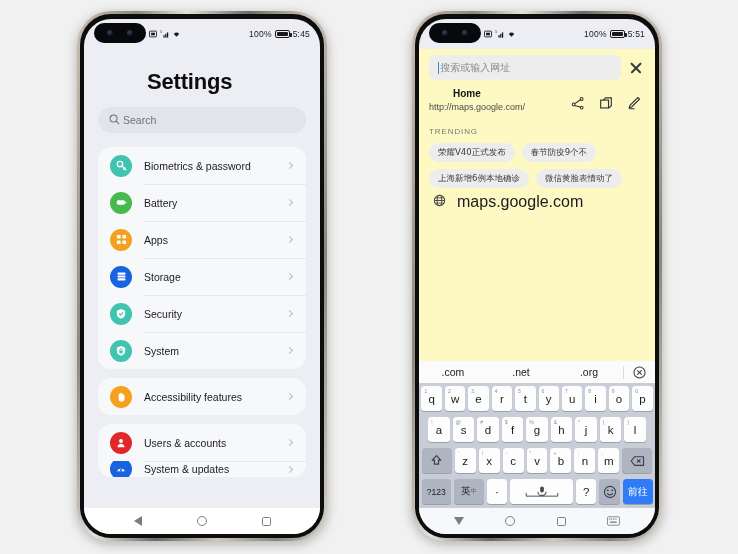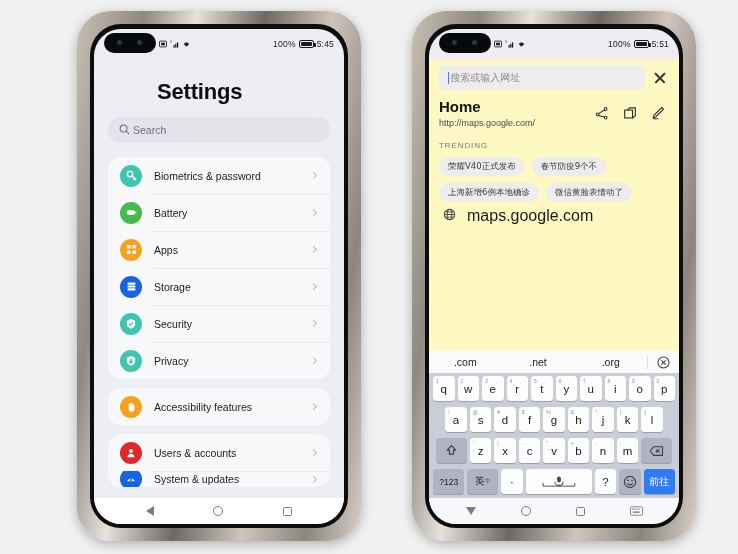--- a/index.html
+++ b/index.html
@@ -7,24 +7,24 @@
     width: 738px; height: 554px;
     background: #f1f1f1;
     font-family: "Liberation Sans", sans-serif;
     overflow: hidden;
   }
   .stage { position: relative; width: 738px; height: 554px; }
 
   
   .phone {
     position: absolute;
-    width: 284px; height: 530px;
+    width: 250px; height: 530px;
     border-radius: 34px;
     background: linear-gradient(100deg,#c9bfb4 0%,#8e8881 18%,#e8e2da 32%,#6d6862 50%,#cfc6bb 68%,#8b857e 85%,#d8d0c6 100%);
-    padding: 13px;
+    padding: 3px;
     box-shadow: 0 3px 12px rgba(0,0,0,0.28);
   }
   .phone.left  { left: 77px;  top: 11px; }
   .phone.right { left: 412px; top: 11px; }
   .bezel {
     width: 100%; height: 100%;
     background: #0d0d0e;
     border-radius: 31px;
     padding: 5px 4px 4px 4px;
   }
@@ -162,21 +162,21 @@
   .xbtn { width: 18px; height: 18px; position: relative; flex: 0 0 18px; }
   .xbtn::before, .xbtn::after {
     content:''; position:absolute; left:2px; top:8px; width:14px; height:1.5px;
     background:#3a3a3c; border-radius:1px;
   }
   .xbtn::before { transform: rotate(45deg); }
   .xbtn::after  { transform: rotate(-45deg); }
 
   .home-block { padding: 4px 10px 0 10px; display: flex; align-items: flex-start; }
   .home-texts { flex: 1; }
-  .home-title { font-size: 15px; font-weight: bold; color: #141416; margin-bottom: 3px; }
+  .home-title { font-size: 10px; font-weight: bold; color: #141416; margin-bottom: 3px; margin-left: 24px; }
   .home-url { font-size: 9px; color: #4a4a4d; }
   .home-icons { display: flex; gap: 14px; padding-top: 8px; padding-right: 4px; }
 
   .sect-hd {
     font-size: 8px; letter-spacing: .9px; color: #76767a;
     padding: 13px 10px 7px 10px;
     display: flex; align-items: center;
   }
   .clear-link { margin-left: auto; color: #2f7cf6; font-size: 8.5px; letter-spacing: .6px; font-weight: bold; }
   .chips { display: flex; flex-wrap: wrap; gap: 7px; padding: 0 10px; }
@@ -330,21 +330,21 @@
               <span class="chev"></span>
             </div>
             <div class="srow">
               <span class="sicon" style="background:#3fc4b0">
                 <svg width="12" height="12" viewBox="0 0 13 13">
                     <path d="M6.5 1.2 L11 3 v3.4 c0 2.6-2 4.4-4.5 5.3 C4 10.8 2 9 2 6.4 V3 Z" fill="#fff"></path>
                     <rect x="4.7" y="6" width="3.6" height="3.1" rx="0.7" fill="#3fc4b0"></rect>
                     <path d="M5.4 6 v-1 a1.1 1.1 0 0 1 2.2 0 v1" stroke="#3fc4b0" stroke-width="0.9" fill="none"></path>
                   </svg>
               </span>
-              <span class="slabel">Privacy</span>
+              <span class="slabel">System</span>
               <span class="chev"></span>
             </div>
           </div>
 
           <div class="card">
             <div class="srow">
               <span class="sicon" style="background:#f5a11e">
                 <svg width="12" height="12" viewBox="0 0 13 13">
                     <path d="M4 7.5 V3.4 a0.8 0.8 0 0 1 1.6 0 V6.4 V2.6 a0.8 0.8 0 0 1 1.6 0 V6.4 V3.2 a0.8 0.8 0 0 1 1.6 0 V6.6 V4.6 a0.8 0.8 0 0 1 1.5 0 V8.4 c0 2-1.4 3.3-3.3 3.3 C5 11.7 4 10.4 4 8.8 Z" fill="#fff"></path>
                   </svg>

